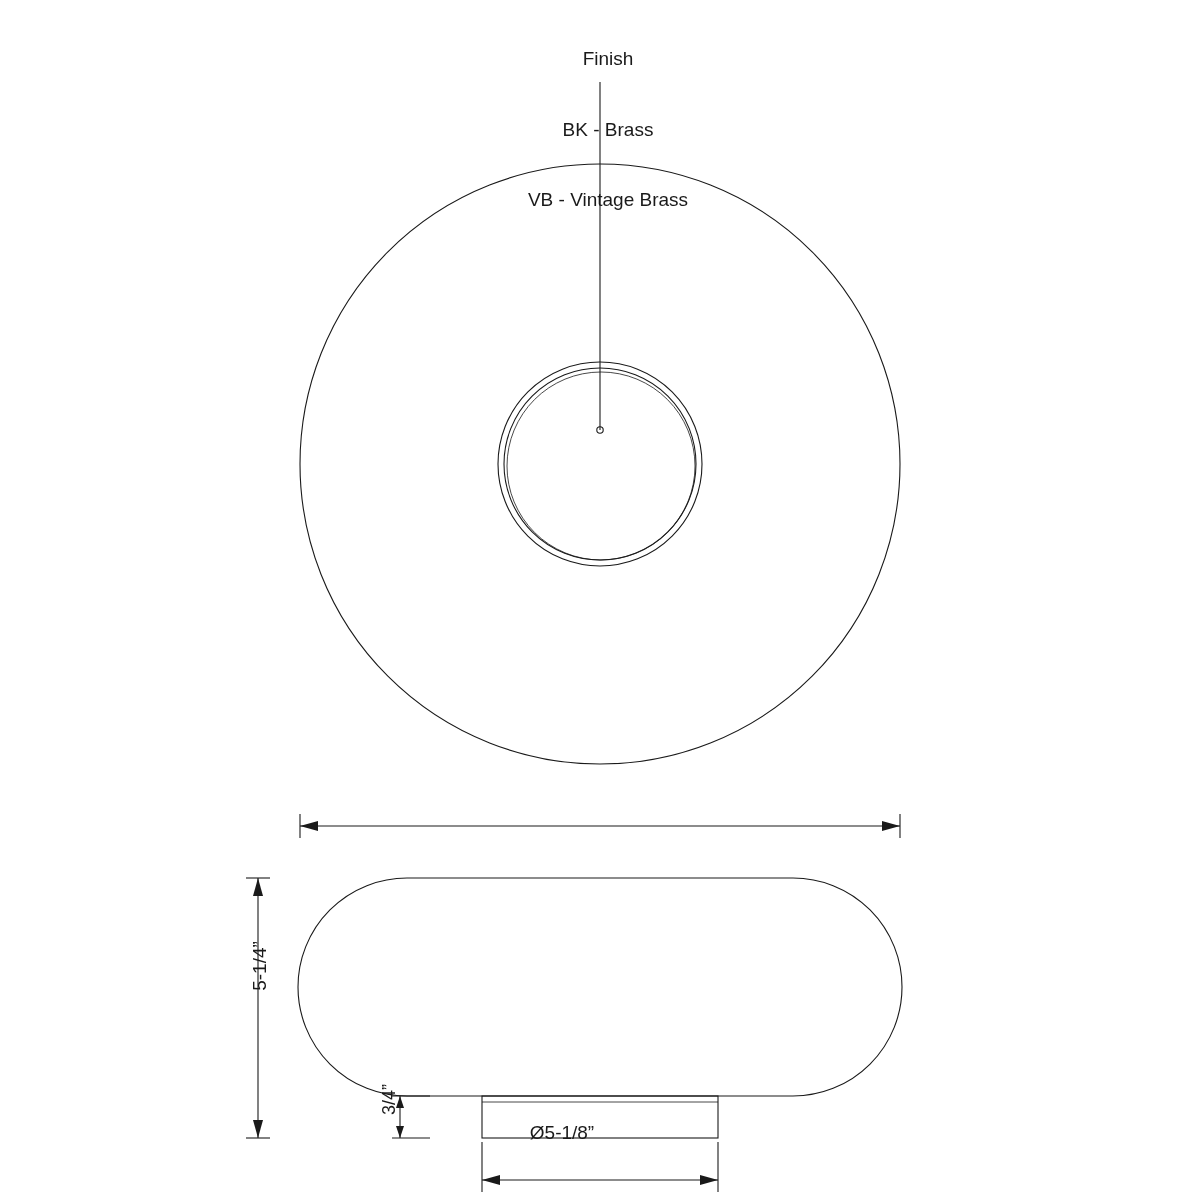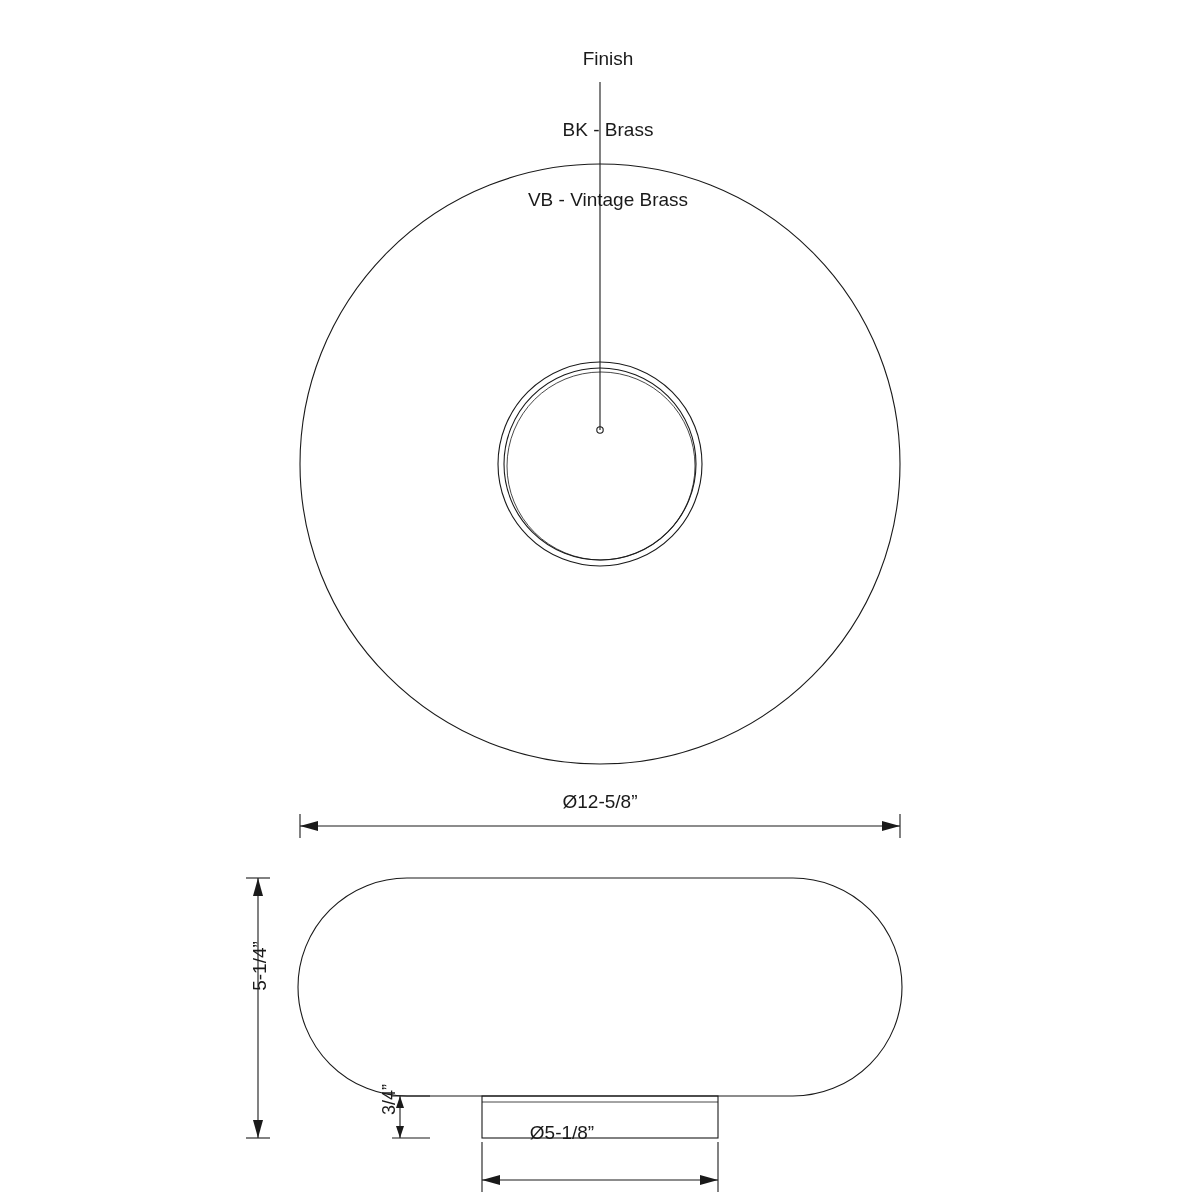--- a/index.html
+++ b/index.html
@@ -139,18 +139,17 @@
     <g>
       <line x1="482" y1="1180" x2="718" y2="1180" stroke="#1a1a1a" stroke-width="1.1"></line>
       <line x1="482" y1="1142" x2="482" y2="1192" stroke="#1a1a1a" stroke-width="1.1"></line>
       <line x1="718" y1="1142" x2="718" y2="1192" stroke="#1a1a1a" stroke-width="1.1"></line>
       <polygon points="482,1180 500,1175 500,1185" fill="#1a1a1a"></polygon>
       <polygon points="718,1180 700,1175 700,1185" fill="#1a1a1a"></polygon>
     </g>
 
   </svg>
 
-  <div class="dim-label" id="dim-top-label">Ø12-5/8”</div>
   <div class="dim-label" id="dim-height-label">5-1/4”</div>
   <div class="dim-label" id="dim-base-label">3/4”</div>
   <div class="dim-label" id="dim-bottom-label">Ø5-1/8”</div>
 
 </div>
 
 </body></html>

